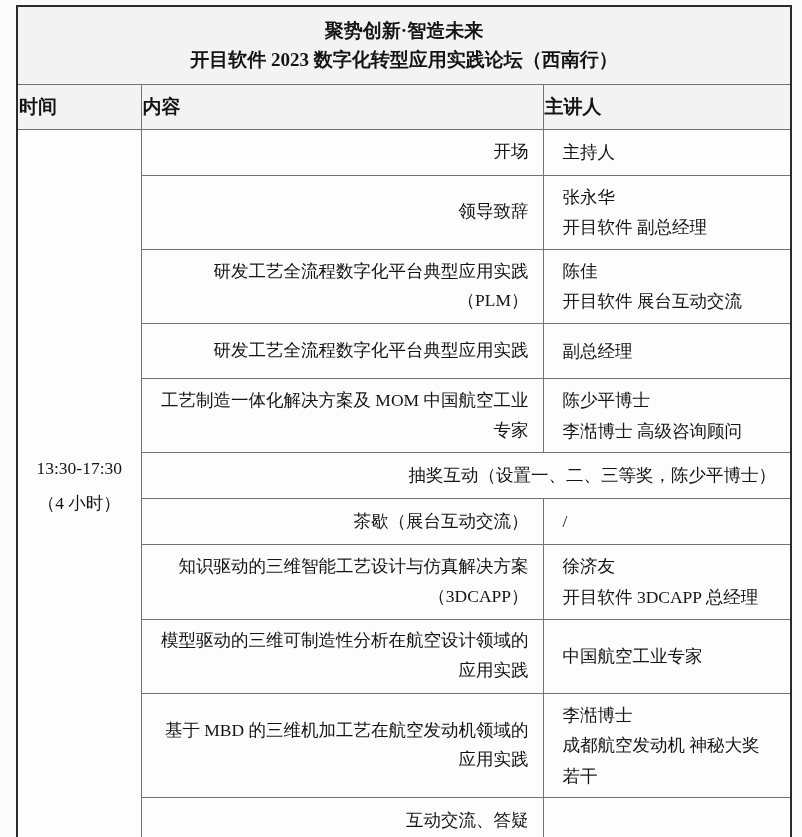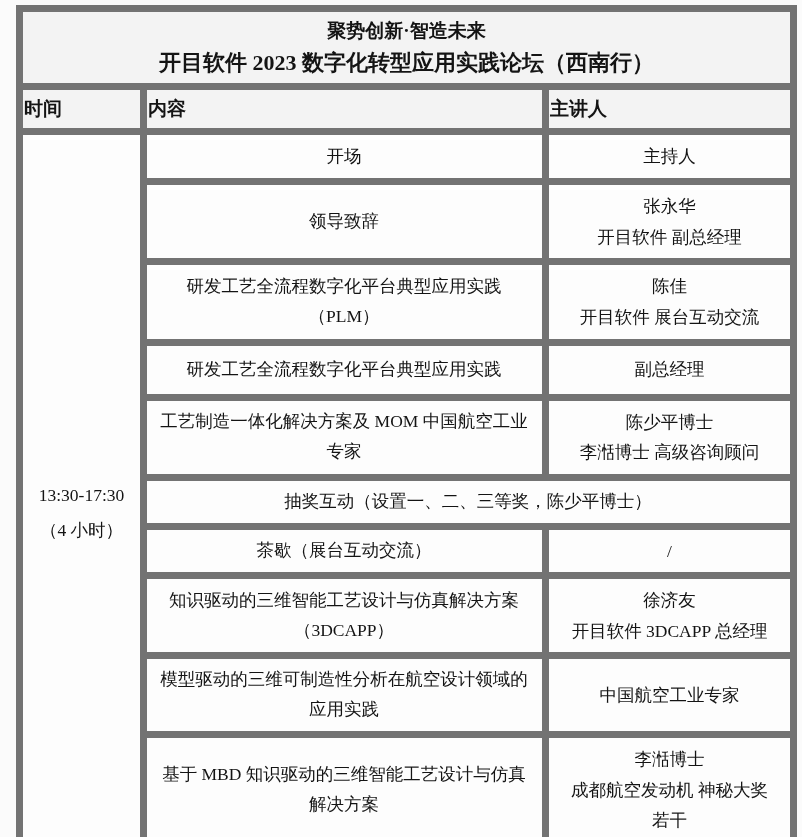--- a/index.html
+++ b/index.html
@@ -16,66 +16,66 @@
     padding: 5px 14px 0 16px;
     background: #fbfbfb;
   }
   table.agenda {
     border-collapse: collapse;
     width: 774px;
     table-layout: fixed;
     border: 2px solid #2b2b2b;
   }
   table.agenda td {
-    border: 7px solid #737373;
+    border: 1px solid #737373;
     box-sizing: border-box;
     vertical-align: middle;
   }
   col.c-time    { width: 124px; }
   col.c-content { width: 402px; }
   col.c-speaker { width: 248px; }
 
   td.title-cell {
     height: 78px;
     text-align: center;
     background: #f3f3f3;
     padding: 4px 8px;
   }
   .title-line1 {
     font-weight: bold;
     font-size: 19px;
     line-height: 1.6;
   }
   .title-line2 {
     font-weight: bold;
-    font-size: 22px;
+    font-size: 19px;
     line-height: 1.5;
   }
   tr.header-row td {
     height: 45px;
     font-weight: bold;
     font-size: 19px;
     background: #f3f3f3;
   }
   td.time-cell {
     text-align: center;
     font-size: 17.5px;
     line-height: 2.0;
     white-space: pre-line;
     background: #fdfdfd;
   }
   td.content-cell {
-    text-align: center;
+    text-align: right;
     font-size: 17.5px;
     line-height: 1.7;
     padding: 6px 14px 6px 13px;
     background: #fdfdfd;
   }
   td.speaker-cell {
-    text-align: center;
+    text-align: left;
     font-size: 17.5px;
     line-height: 1.75;
     padding: 6px 19px;
     white-space: pre-line;
     background: #fdfdfd;
   }
 </style>
 </head>
 <body>
 
@@ -136,21 +136,21 @@
     <tr style="height:70px">
       <td class="content-cell">知识驱动的三维智能工艺设计与仿真解决方案（3DCAPP）</td>
       <td class="speaker-cell">徐济友
 开目软件 3DCAPP 总经理</td>
     </tr>
     <tr style="height:74px">
       <td class="content-cell">模型驱动的三维可制造性分析在航空设计领域的应用实践</td>
       <td class="speaker-cell">中国航空工业专家</td>
     </tr>
     <tr style="height:88px">
-      <td class="content-cell">基于 MBD 知识驱动的三维智能工艺设计与仿真解决方案</td>
+      <td class="content-cell">基于 MBD 的三维机加工艺在航空发动机领域的应用实践</td>
       <td class="speaker-cell">李湉博士
 成都航空发动机 神秘大奖若干</td>
     </tr>
     <tr style="height:46px">
       <td class="content-cell">互动交流、答疑</td>
       <td class="speaker-cell"></td>
     </tr>
   </tbody>
     </table>
 

